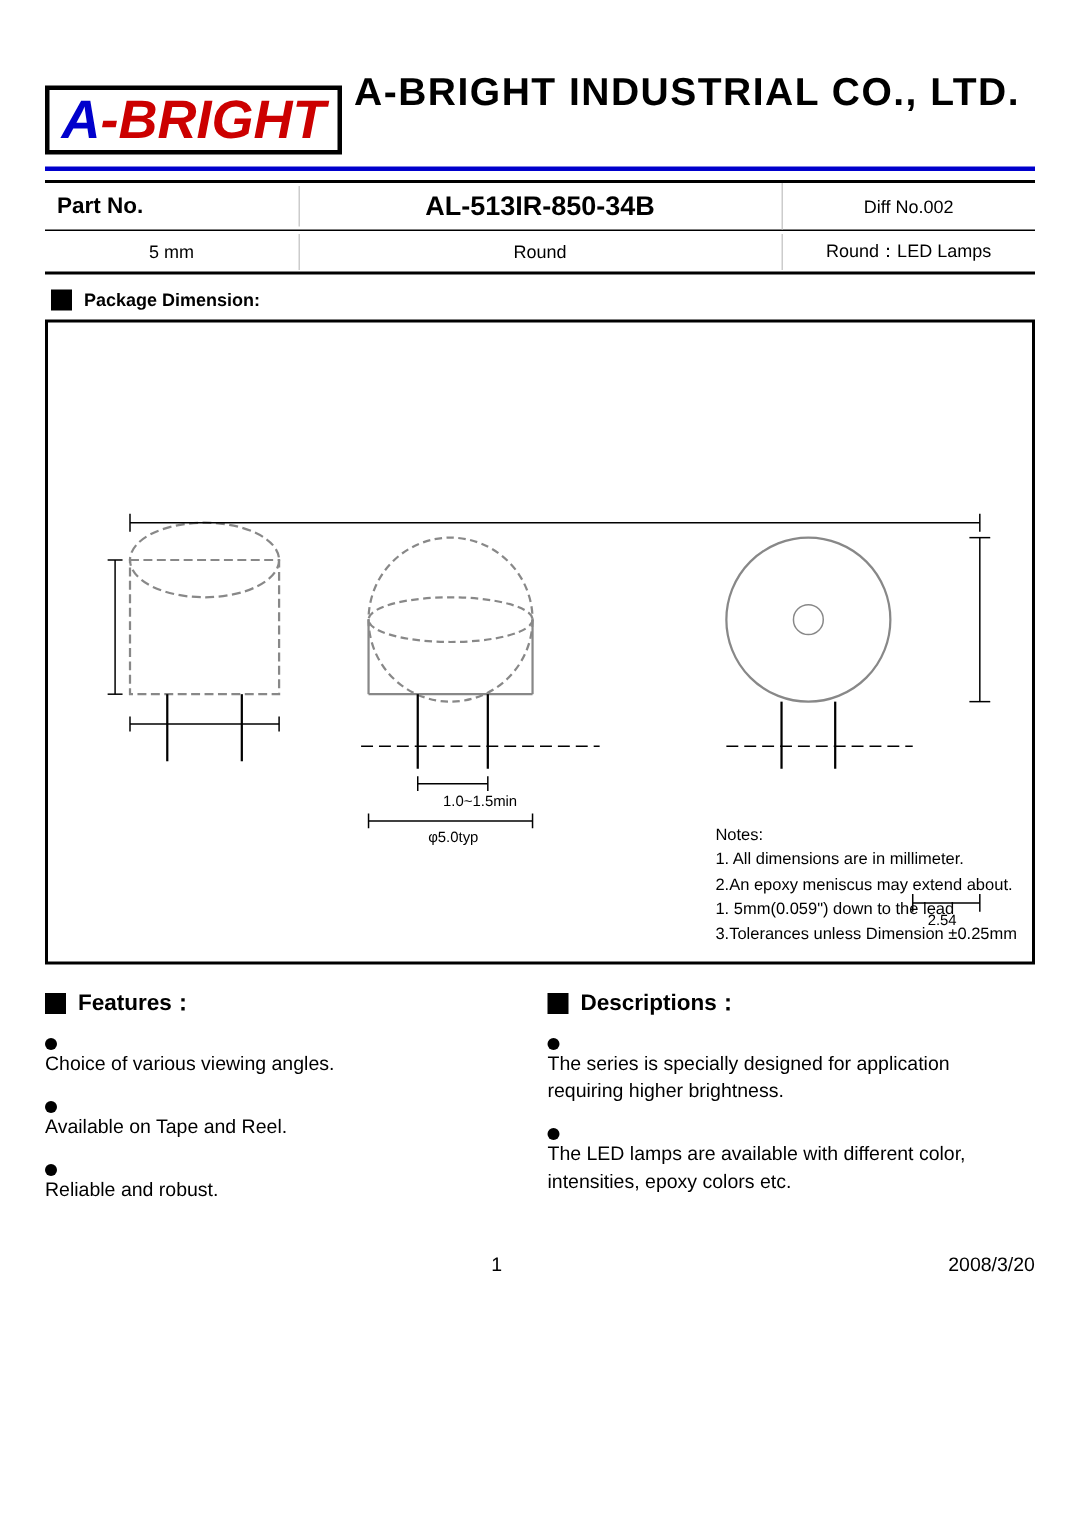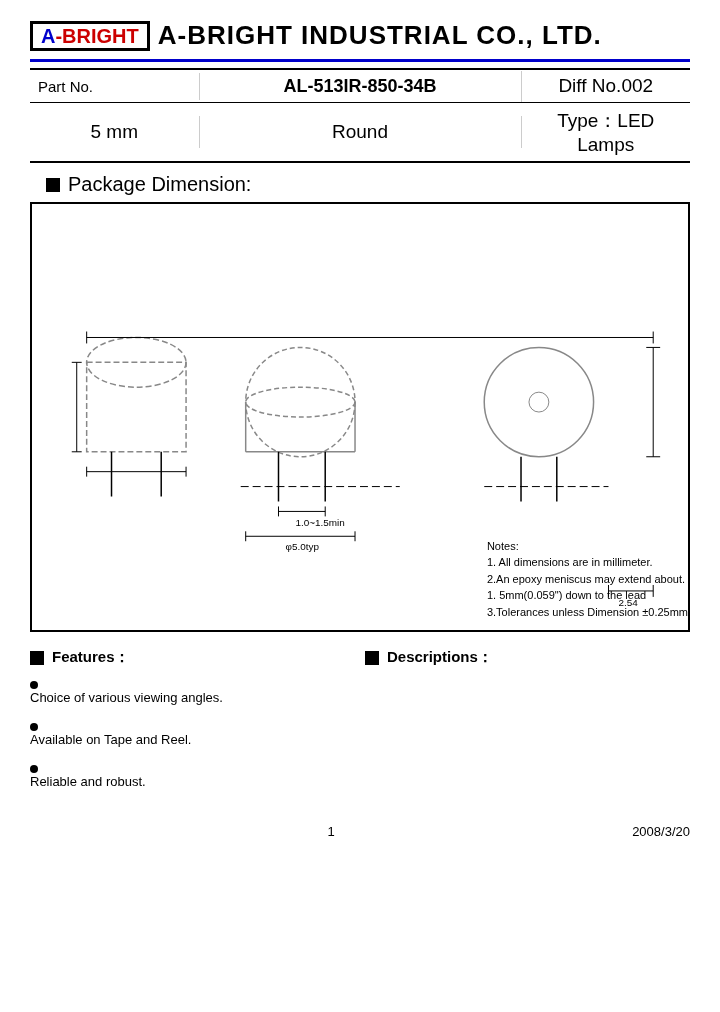--- a/index.html
+++ b/index.html
@@ -13,26 +13,28 @@
       padding: 20px 30px;
     }
 
     
     .header {
       display: flex;
       align-items: center;
       margin-bottom: 8px;
     }
     .logo-abright {
-      font-size: 20px;
+      font-size: 36px;
       font-weight: 900;
+      font-style: italic;
       border: 3px solid #000;
       padding: 2px 8px;
       margin-right: 8px;
       line-height: 1;
+      margin-top: 37px;
     }
     .logo-a { color: #0000cc; }
     .logo-bright { color: #cc0000; }
     .logo-text {
       font-size: 26px;
       font-weight: bold;
       color: #000;
       letter-spacing: 1px;
       text-align: center;
     }
@@ -40,23 +42,23 @@
     .header-divider {
       border: none;
       border-top: 3px solid #0000cc;
       margin-bottom: 6px;
     }
 
     
     .section-title {
       display: flex;
       align-items: center;
-      font-size: 20px;
-      font-weight: normal;
-      margin: 10px 0 6px 16px;
+      font-size: 12px;
+      font-weight: bold;
+      margin: 10px 0 6px 4px;
     }
     .black-square {
       display: inline-block;
       width: 14px;
       height: 14px;
       background: #000;
       margin-right: 8px;
       flex-shrink: 0;
     }
 
@@ -71,21 +73,21 @@
 
     
     .diagram-svg {
       width: 100%;
       height: 100%;
     }
 
     .notes-box {
       position: absolute;
       bottom: 10px;
-      right: 0;
+      right: 10px;
       font-size: 11px;
       line-height: 1.5;
     }
 
     
     .bottom-section {
       display: flex;
       gap: 0;
       margin-top: 16px;
     }
@@ -144,25 +146,25 @@
     .info-row {
       display: flex;
       align-items: center;
       border-bottom: 1px solid #000;
     }
     .info-row:last-child { border-bottom: none; }
     .info-cell {
       flex: 1;
       padding: 5px 8px;
       text-align: center;
-      font-size: 19px;
+      font-size: 12px;
       border-right: 1px solid #ccc;
     }
     .info-cell:last-child { border-right: none; }
-    .info-cell.label { text-align: left; font-size: 15px; }
+    .info-cell.label { text-align: left; font-size: 15px; font-weight: bold; }
     .info-cell.bold { font-weight: bold; font-size: 18px; }
   </style>
 </head>
 <body>
 
 <div class="header">
   <span class="logo-abright">
     <span class="logo-a">A</span><span class="logo-bright">-BRIGHT</span>
   </span>
   <span class="logo-text">A-BRIGHT INDUSTRIAL CO., LTD.</span>
@@ -172,21 +174,21 @@
 
 <div class="info-rows">
   <div class="info-row">
     <div class="info-cell label">Part No.</div>
     <div class="info-cell bold" style="flex:2;">AL-513IR-850-34B</div>
     <div class="info-cell">Diff No.002</div>
   </div>
   <div class="info-row">
     <div class="info-cell">5 mm</div>
     <div class="info-cell" style="flex:2;">Round</div>
-    <div class="info-cell">Type：LED Lamps</div>
+    <div class="info-cell">Round：LED Lamps</div>
   </div>
 </div>
 
 <div class="section-title">
   <span class="black-square"></span>
   <span>Package Dimension:</span>
 </div>
 
 <div class="diagram-box">
   <svg class="diagram-svg" viewBox="0 0 660 420" xmlns="http://www.w3.org/2000/svg">
@@ -280,20 +282,30 @@
         <span>Reliable and robust.</span>
       </li>
     </ul>
   </div>
 
   <div class="col">
     <div class="col-title">
       <span class="black-square"></span>
       <span>Descriptions：</span>
     </div>
+    <ul class="bullet-list">
+      <li>
+        <span class="bullet-dot"></span>
+        <span>The series is specially designed for application requiring higher brightness.</span>
+      </li>
+      <li>
+        <span class="bullet-dot"></span>
+        <span>The LED lamps are available with different color, intensities, epoxy colors etc.</span>
+      </li>
+    </ul>
   </div>
 
 
 </div>
 
 <div class="footer">
   <span></span>
   <span>1</span>
   <span>2008/3/20</span>
 </div>

